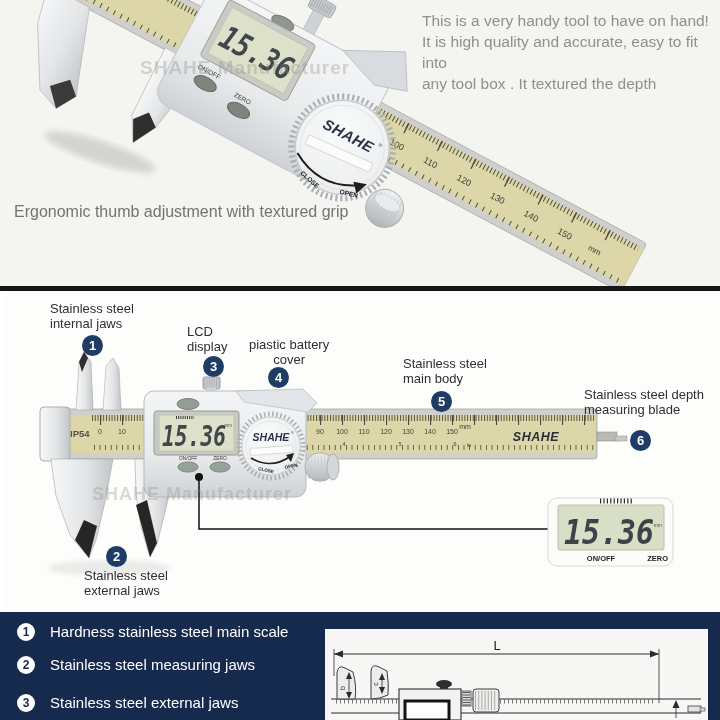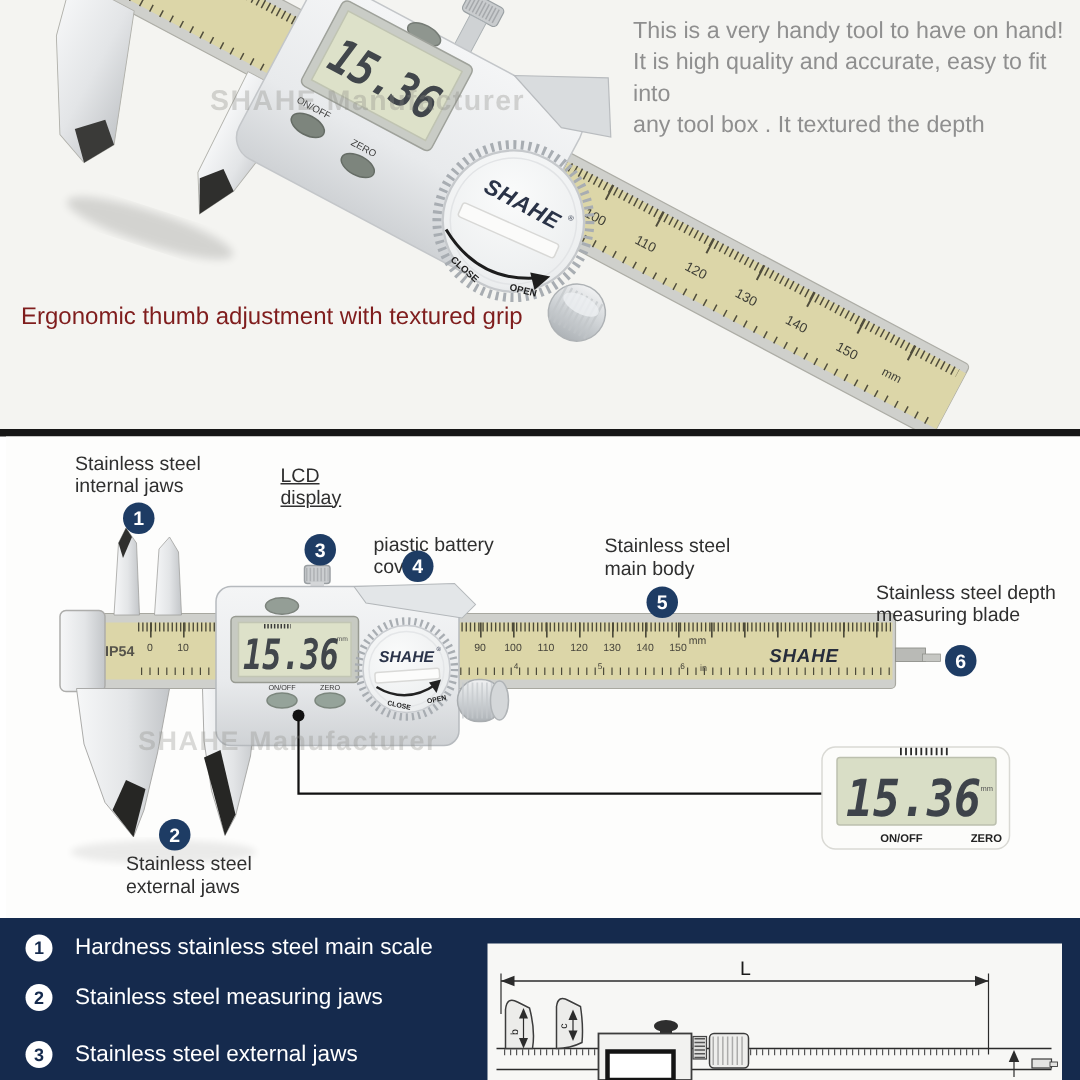--- a/index.html
+++ b/index.html
@@ -2,21 +2,21 @@
 <html><head>
 <meta charset="utf-8">
 <style>
   html,body{margin:0;padding:0;background:#e9e9e9;}
   #app{position:relative;width:720px;height:720px;overflow:hidden;
        font-family:"Liberation Sans",sans-serif;background:#fff;}
   .abs{position:absolute;}
   
   #sec-top{left:0;top:0;width:720px;height:286px;background:#f4f4f1;}
   .desc{left:406px;top:10px;width:300px;font-size:15.5px;line-height:21px;color:#8f8f8f;margin-left:16px;}
-  .caption{left:14px;top:203px;font-size:16px;color:#7f1d1d;text-align:right;}
+  .caption{left:14px;top:203px;font-size:16px;color:#737373;text-align:right;}
   .watermark{font-weight:bold;letter-spacing:1px;color:#8a8a84;opacity:.32;z-index:5;pointer-events:none;}
   #wm-top{left:140px;top:57px;font-size:19px;}
   #wm-mid{left:92px;top:484px;font-size:18px;opacity:.30;}
   #divider{left:0;top:286px;width:720px;height:5px;background:#161616;}
   
   #sec-mid{left:4px;top:291px;width:720px;height:321px;background:#fdfdfc;}
   .callout-label{font-size:13px;line-height:14.5px;color:#2f2f2f;white-space:nowrap;z-index:6;}
   .num-badge{width:21px;height:21px;border-radius:50%;background:#1e3c64;color:#fff;
              font-size:13px;font-weight:bold;display:flex;align-items:center;justify-content:center;z-index:6;}
   
@@ -233,27 +233,27 @@
     </svg>
   </div>
   <div class="abs watermark" id="wm-mid">SHAHE Manufacturer</div>
 
   <div class="abs callout-label" style="left:50px;top:302px;">
     <div>Stainless steel</div>
     <div>internal jaws</div>
   </div>
   <div class="abs num-badge" style="left:82px;top:335px;">1</div>
 
-  <div class="abs callout-label" style="left:187px;top:310px;text-decoration:underline;">
+  <div class="abs callout-label" style="left:187px;top:325px;">
     <div>LCD</div>
     <div>display</div>
   </div>
   <div class="abs num-badge" style="left:203px;top:356px;">3</div>
 
-  <div class="abs callout-label" style="left:249px;top:356px;">
+  <div class="abs callout-label" style="left:249px;top:338px;text-align:center;">
     <div>piastic battery</div>
     <div>cover</div>
   </div>
   <div class="abs num-badge" style="left:268px;top:367px;">4</div>
 
   <div class="abs callout-label" style="left:403px;top:357px;">
     <div>Stainless steel</div>
     <div>main body</div>
   </div>
   <div class="abs num-badge" style="left:431px;top:391px;">5</div>

